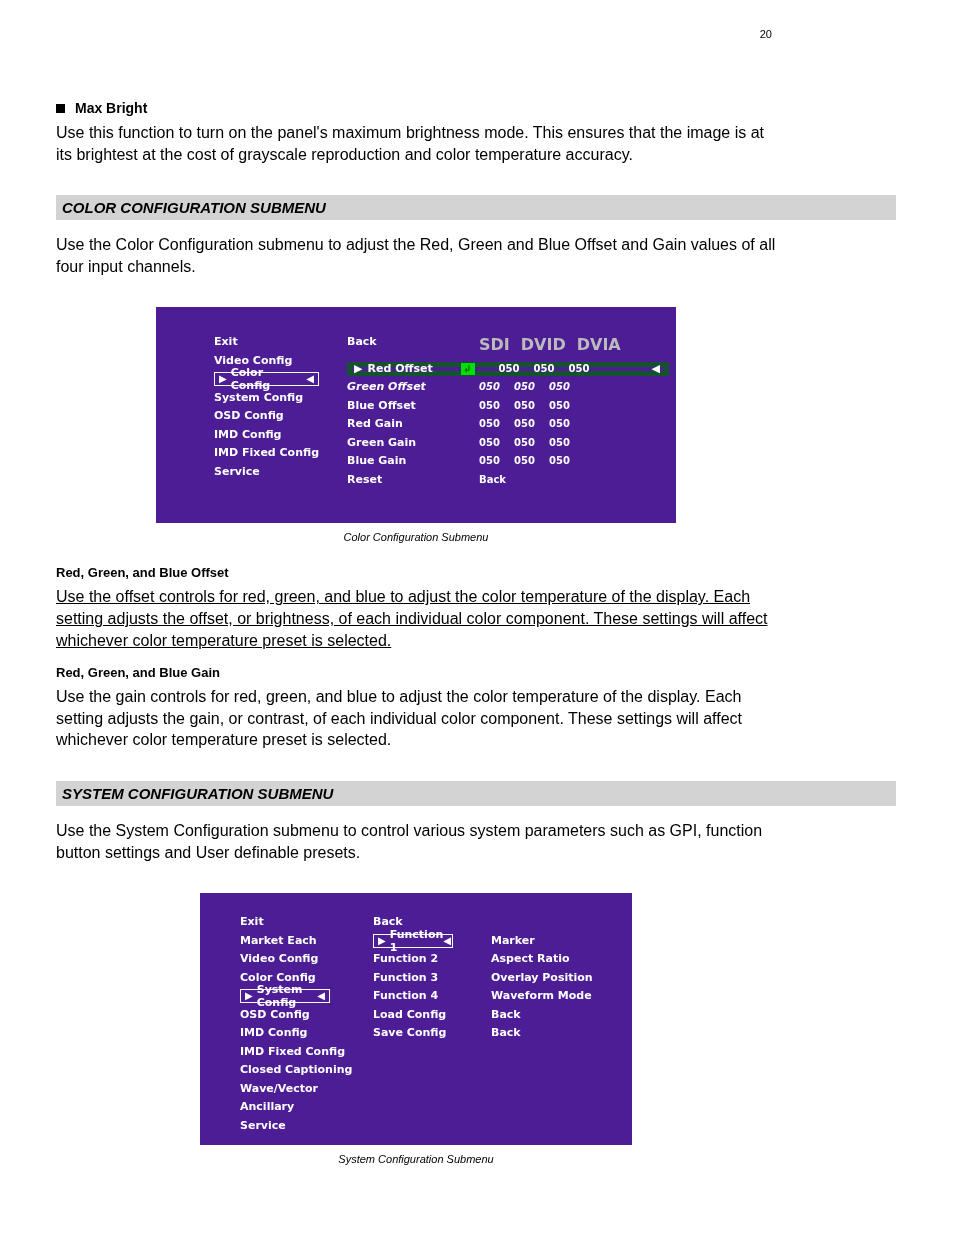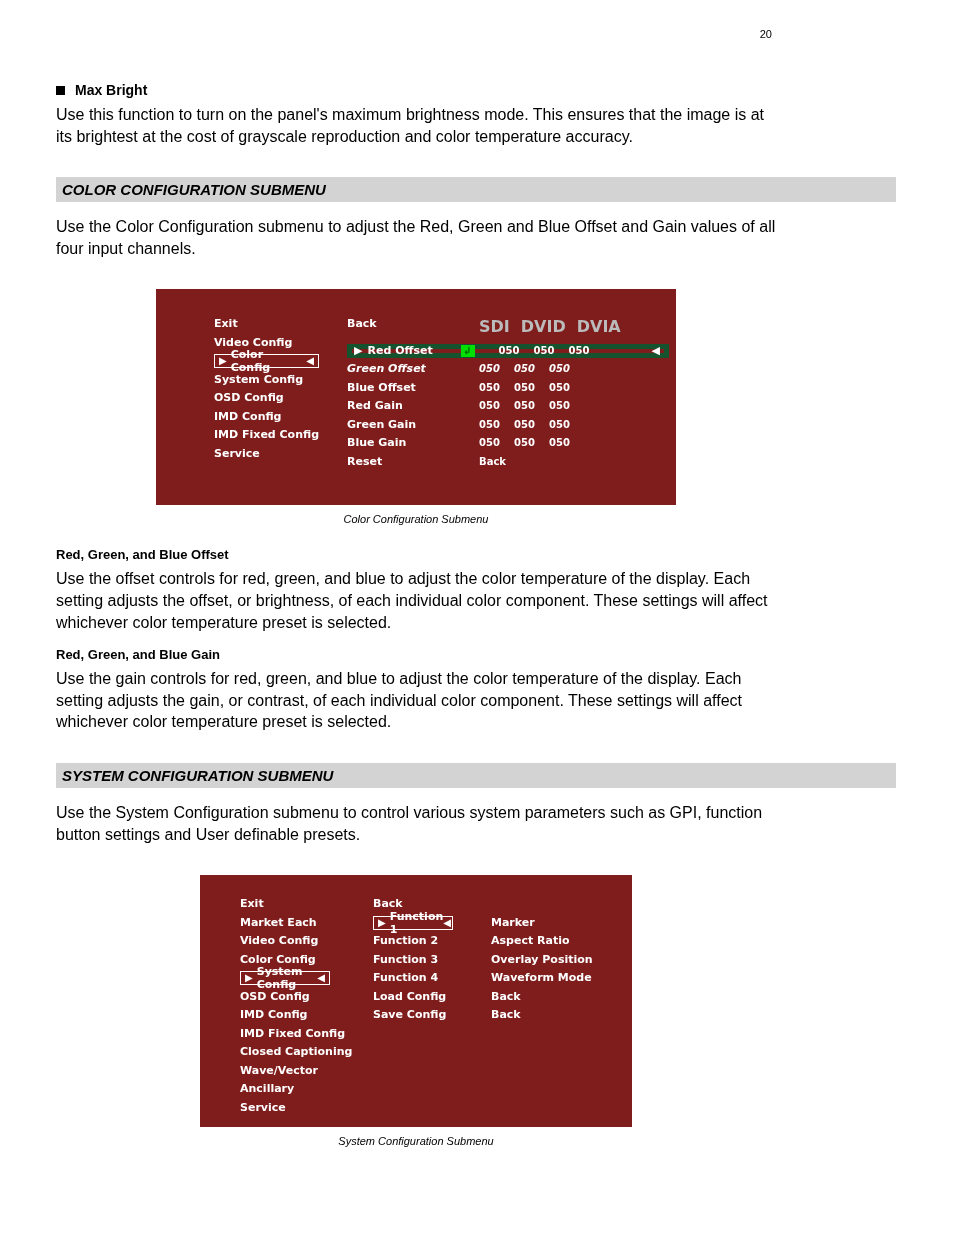--- a/index.html
+++ b/index.html
@@ -15,21 +15,21 @@
     min-height: 1235px;
     position: relative;
     padding: 50px 56px 30px 56px;
   }
   .page-number {
     position: absolute;
     top: 28px; right: 60px;
     font-size: 11px;
   }
   .max-bright {
-    margin-top: 32px;
+    margin-top: 50px;
   }
   .bullet-row {
     display: flex;
     align-items: center;
     gap: 10px;
     margin-bottom: 6px;
     font-weight: bold;
     font-size: 14px;
   }
   .sq-bullet {
@@ -57,21 +57,21 @@
     margin: 8px 0 22px 0;
   }
   .heading-small {
     font-weight: bold;
     font-size: 13px;
     margin: 14px 0 4px 0;
   }
 
   
   .osd {
-    background: #7f1d1d;
+    background: #4c1d95;
     color: #fff;
     font-family: "DejaVu Sans", Verdana, Arial, sans-serif;
     font-size: 11px;
     font-weight: bold;
     margin: 0 auto;
     position: relative;
   }
   .osd1 { width: 520px; height: 216px; padding: 28px 36px 20px 58px; }
   .osd2 { width: 432px; height: 252px; padding: 22px 30px 20px 40px; }
 
@@ -226,21 +226,21 @@
           <div class="values-row">
               <span>Back</span>
             </div>
         </div>
       </div>
     </div>
   </div>
   <div class="caption">Color Configuration Submenu</div>
 
   <div class="heading-small">Red, Green, and Blue Offset</div>
-  <p class="desc" style="margin-bottom:14px;">Use the offset controls for red, green, and blue to adjust the color temperature of the display. Each setting adjusts the offset, or brightness, of each individual color component. These settings will affect whichever color temperature preset is selected.</p>
+  <p class="desc" style="margin-bottom:14px;text-decoration:underline;">Use the offset controls for red, green, and blue to adjust the color temperature of the display. Each setting adjusts the offset, or brightness, of each individual color component. These settings will affect whichever color temperature preset is selected.</p>
   <div class="heading-small">Red, Green, and Blue Gain</div>
   <p class="desc">Use the gain controls for red, green, and blue to adjust the color temperature of the display. Each setting adjusts the gain, or contrast, of each individual color component. These settings will affect whichever color temperature preset is selected.</p>
 
   <div class="section-bar">SYSTEM CONFIGURATION SUBMENU</div>
   <p class="desc" style="margin-top:-10px;">Use the System Configuration submenu to control various system parameters such as GPI, function button settings and User definable presets.</p>
 
   <div class="osd osd2">
     <div class="osd-cols">
       <div class="osd-col col-left">
         <div class="osd-item">Exit</div>

